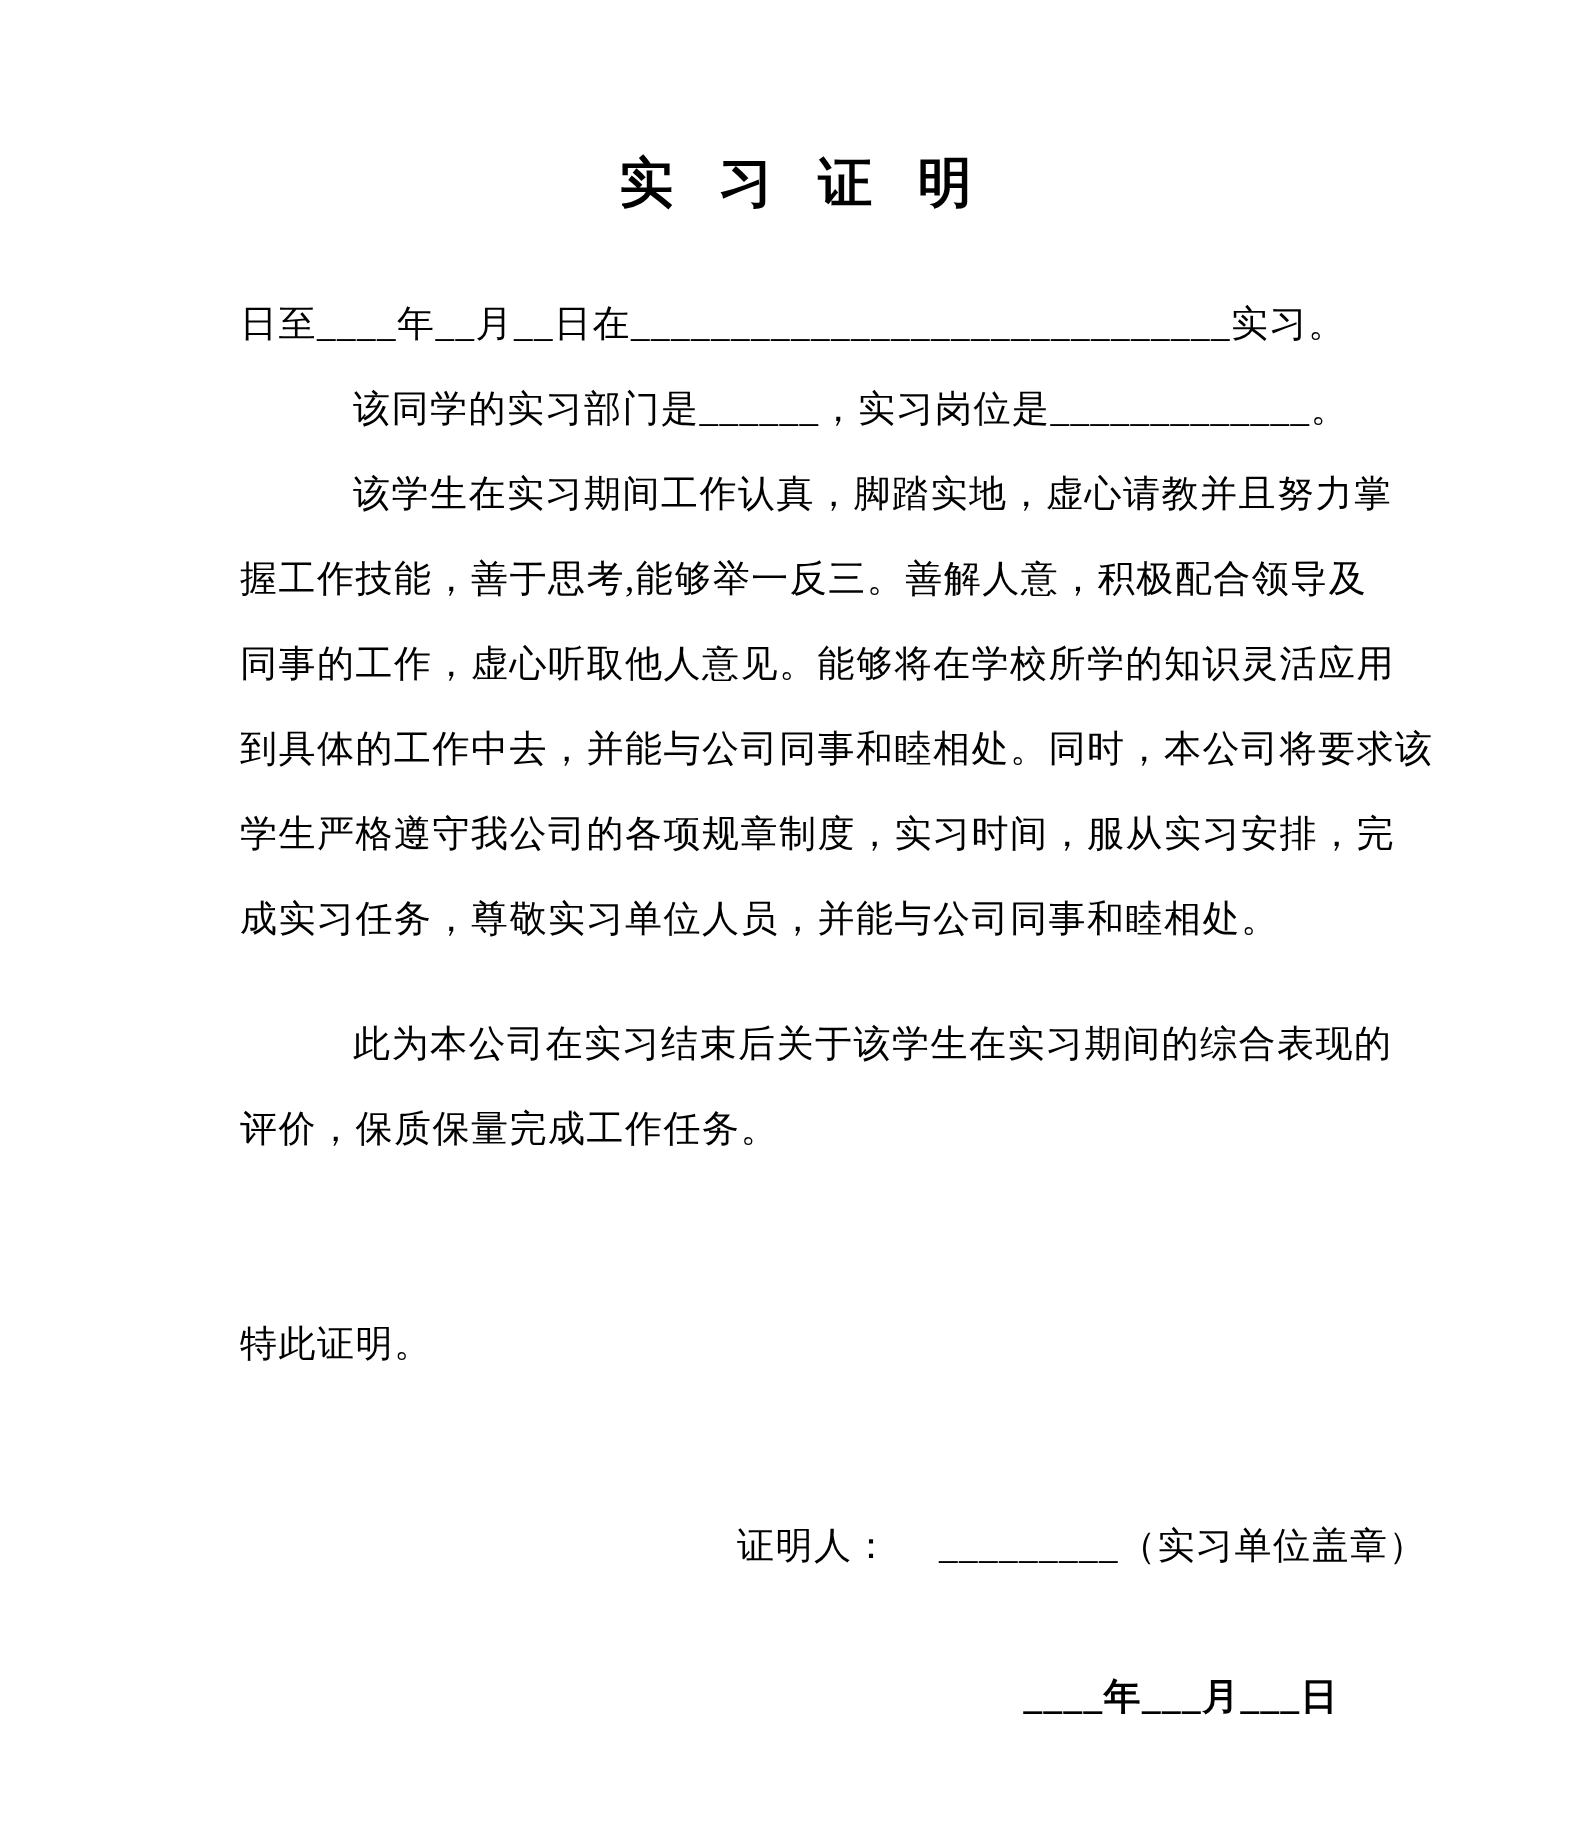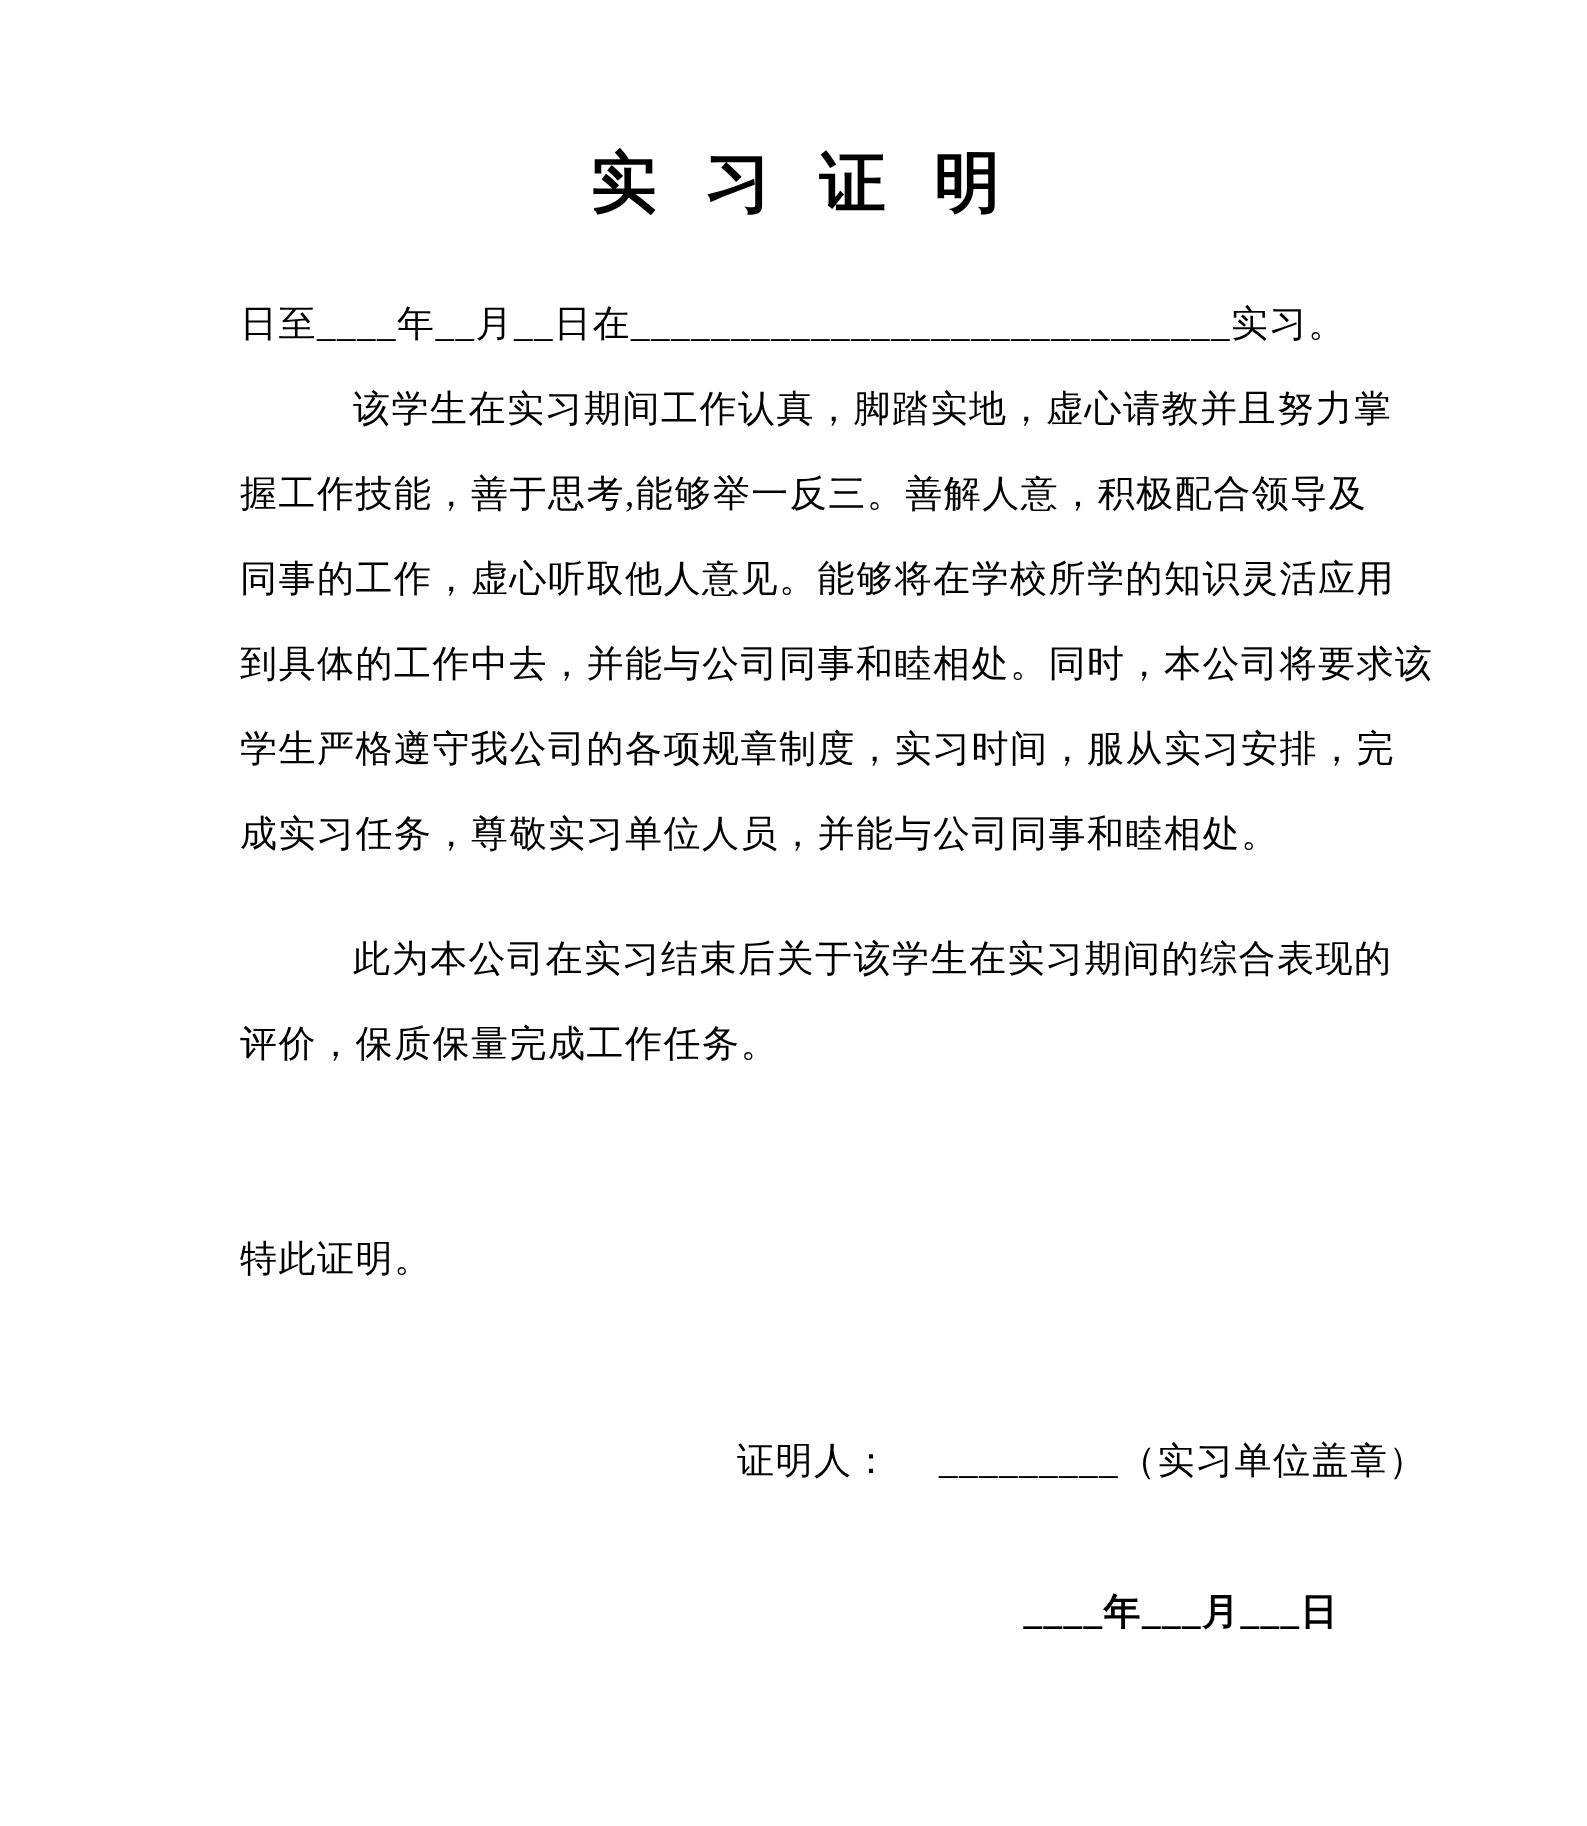--- a/index.html
+++ b/index.html
@@ -15,21 +15,21 @@
     color: #000000;
     font-family: "Liberation Serif", "DejaVu Serif", serif;
     overflow: hidden;
     margin: 0 auto;
   }
   .content {
     padding: 0 220px 0 240px;
   }
   .doc-title {
     text-align: center;
-    font-size: 66px;
+    font-size: 54px;
     font-weight: bold;
     letter-spacing: 16px;
     line-height: 66px;
     margin: 150px 0 0 0;
   }
   .para {
     font-size: 37px;
     line-height: 85px;
     letter-spacing: 1.5px;
     margin: 0;
@@ -70,20 +70,23 @@
 
 <div class="page">
   <div class="content">
 
     <h1 class="doc-title">实 习 证 明</h1>
 
     <div class="para p1">
       <div class="line">日至____年__月__日在______________________________实习。</div>
     </div>
 
+    <div class="para p2">
+      <div class="line indent">该同学的实习部门是______，实习岗位是_____________。</div>
+    </div>
 
     <div class="para p3">
       <div class="line indent">该学生在实习期间工作认真，脚踏实地，虚心请教并且努力掌</div>
       <div class="line">握工作技能，善于思考,能够举一反三。善解人意，积极配合领导及</div>
       <div class="line">同事的工作，虚心听取他人意见。能够将在学校所学的知识灵活应用</div>
       <div class="line">到具体的工作中去，并能与公司同事和睦相处。同时，本公司将要求该</div>
       <div class="line">学生严格遵守我公司的各项规章制度，实习时间，服从实习安排，完</div>
       <div class="line">成实习任务，尊敬实习单位人员，并能与公司同事和睦相处。</div>
     </div>
 

